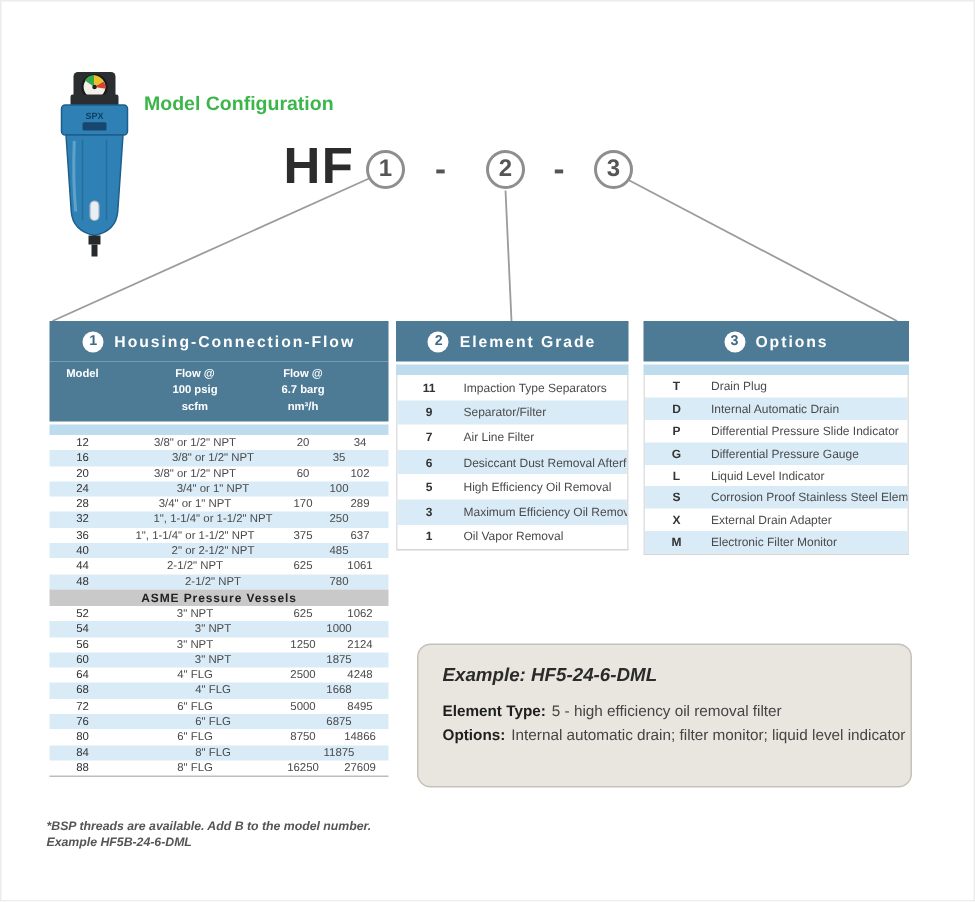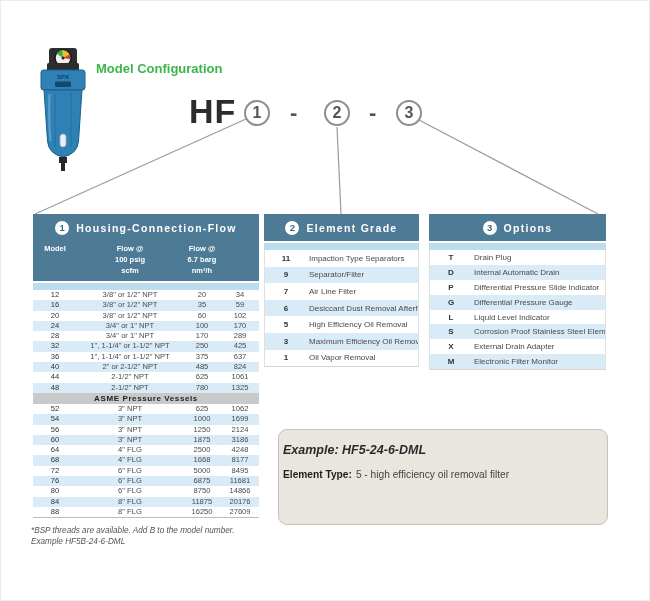--- a/index.html
+++ b/index.html
@@ -30,39 +30,39 @@
   .strip{height:7px;background:var(--strip);margin-top:2px;}
 
   
   .t1-grid{display:grid;grid-template-columns:44px 106px 38px 38px;}
   .t1-header{background:var(--header);color:#fff;font-size:7.5px;font-weight:bold;padding:2px 0 5px 0;}
   .t1-hcol{display:flex;flex-direction:column;align-items:center;}
   .t1-hcol span{height:11px;line-height:11px;text-align:center;}
   #t1-rows{border-bottom:1px solid #bdbdbd;}
   .t1-row{height:10.3px;line-height:10.3px;font-size:7.6px;color:#4a4a4a;text-align:center;overflow:hidden;}
   .t1-row .c-model{font-weight:normal;color:#333;}
-  .t1-row.shaded{background:var(--rowblue);}
+  .t1-row.shaded{background:var(--rowblue);gap:12px;}
   .asme-band{height:11px;line-height:11px;background:var(--asme);color:#222;font-size:8px;
       font-weight:bold;text-align:center;letter-spacing:.6px;}
 
   
   .kv-rows{border-left:1px solid #e0e0e0;border-right:1px solid #e0e0e0;border-bottom:1px solid #d5d5d5;}
   .kv-row{display:flex;align-items:center;overflow:hidden;}
   .t2 .kv-row{height:16.6px;}
   .t3 .kv-row{height:14.9px;}
   .kv-row.shaded{background:var(--rowblue);}
   .kv-code{width:22px;margin-left:10px;text-align:center;font-size:8px;font-weight:bold;color:#333;flex:0 0 auto;}
   .kv-label{font-size:8px;color:#4a4a4a;margin-left:12px;white-space:nowrap;}
 
   
-  .footnote{position:absolute;left:30px;top:524px;font-size:8.2px;font-style:italic;color:#555;line-height:11px;}
+  .footnote{position:absolute;left:30px;top:544px;font-size:8.2px;font-style:italic;color:#555;line-height:11px;font-weight:bold;}
 
   
   .example-box{position:absolute;left:277px;top:428px;width:330px;height:96px;background:var(--beige);
-      border:1px solid #c6c2ba;border-radius:9px;padding:13px 4px;box-sizing:border-box;}
+      border:1px solid #c6c2ba;border-radius:9px;padding:13px 16px;box-sizing:border-box;}
   .ex-title{font-size:12.5px;font-weight:bold;font-style:italic;color:#2b2b2b;}
   .ex-lines{margin-top:12px;display:flex;flex-direction:column;gap:5px;}
   .ex-line{font-size:10.2px;color:#444;white-space:nowrap;}
   .ex-label{font-weight:bold;color:#1e1e1e;margin-right:4px;}
 </style>
 </head>
 <body>
 
 <div class="page">
 
@@ -335,16 +335,17 @@
 
   <div class="footnote">
     <div>*BSP threads are available. Add B to the model number.</div>
     <div>Example HF5B-24-6-DML</div>
   </div>
 
   <div class="example-box">
     <div class="ex-title">Example: HF5-24-6-DML</div>
     <div class="ex-lines" id="ex-lines">
         <div class="ex-line"><span class="ex-label">Element Type:</span><span>5 - high efficiency oil removal filter</span></div>
+        <div class="ex-line"><span class="ex-label">Options:</span><span>Internal automatic drain; filter monitor; liquid level indicator</span></div>
       </div>
   </div>
 
 </div>
 
 </body></html>

